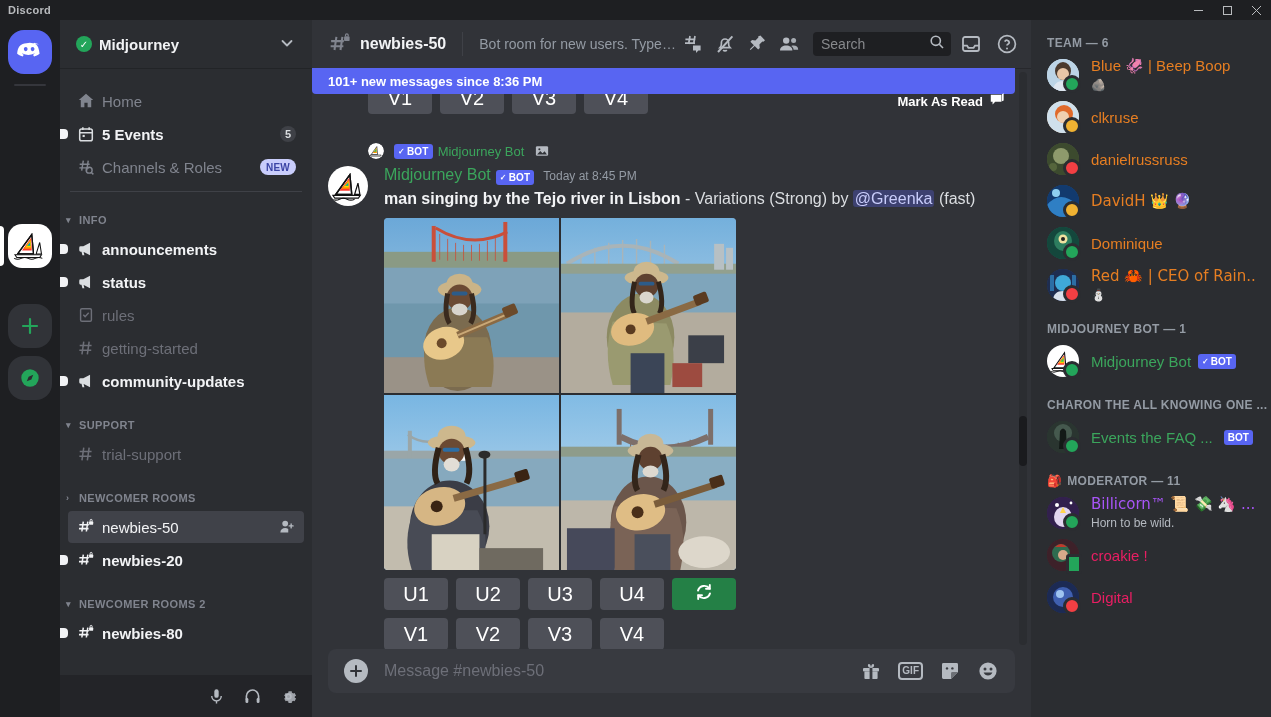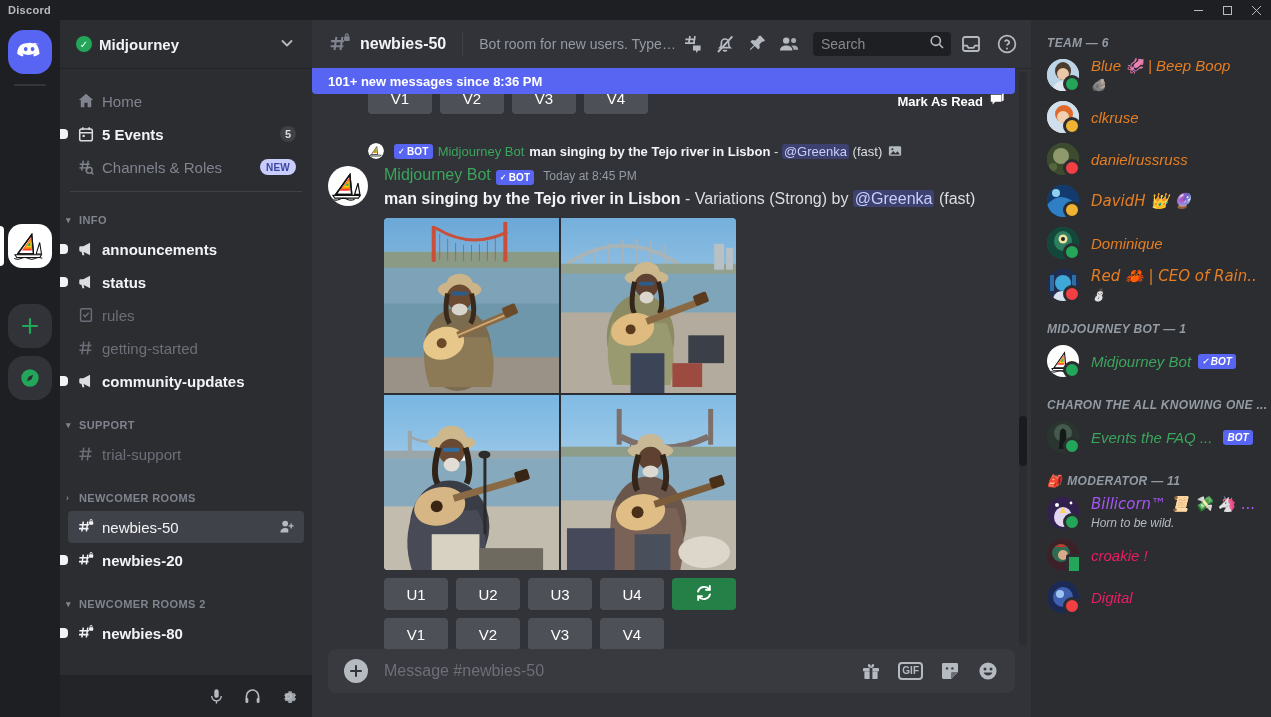--- a/index.html
+++ b/index.html
@@ -152,21 +152,21 @@
     position: absolute; top: 0; left: 0; right: 16px; height: 26px;
     background: #5865f2; color: #fff; display: flex; align-items: center;
     padding: 0 10px 0 16px; font-size: 13px; font-weight: bold; z-index: 10;
     border-radius: 0 0 4px 4px; cursor: pointer;
   }
   #new-banner .mark { margin-left: auto; display: flex; align-items: center; gap: 6px; font-size: 13px; margin-top: 40px; }
 
   .prev-btns { display: flex; gap: 8px; padding: 4px 0 0 56px; }
   .mj-btn {
     min-width: 64px; height: 32px; border-radius: 4px; background: #4e5058;
-    color: #fff; font-size: 15px; font-weight: 500; display: flex;
+    color: #fff; font-size: 20px; font-weight: 500; display: flex;
     align-items: center; justify-content: center; cursor: pointer; padding: 0 12px;
   }
   .mj-btn.refresh { background: #248046; }
 
   .reply-ctx {
     display: flex; align-items: center; height: 22px; margin-left: 56px;
     font-size: 13px; color: #b5bac1; position: relative; white-space: nowrap;
     overflow: hidden;
   }
   .reply-ctx .mini-av { width: 16px; height: 16px; border-radius: 50%; margin-right: 5px; overflow:hidden; flex:0 0 16px;}
@@ -225,21 +225,21 @@
     align-items: center; justify-content: center; flex: 0 0 auto;
   }
   .gif-badge {
     border: 2px solid #b5bac1; border-radius: 4px; color: #b5bac1;
     font-size: 10px; font-weight: bold; padding: 0 2px; line-height: 14px; height: 18px;
   }
 
   
   #members {
     width: 240px; flex: 0 0 240px; background: #2b2d31;
-    overflow: hidden; padding: 8px 0 0 0; font-style: italic;
+    overflow: hidden; padding: 8px 0 0 0;
   }
   .mgroup {
     color: #949ba4; font-size: 12px; font-weight: bold; letter-spacing: .3px;
     padding: 16px 8px 4px 16px; display: flex; align-items: center; gap: 5px;
     white-space: nowrap; overflow: hidden; text-overflow: ellipsis;
   }
   .mgroup:first-child { padding-top: 8px; }
   .member {
     display: flex; align-items: center; height: 42px; margin: 0 8px;
     padding: 0 8px; border-radius: 4px; cursor: pointer;
@@ -614,21 +614,20 @@
                 <path d="M12 22 L21.5 8 L22 22 Z" fill="#ff9500"></path>
                 <path d="M15 19 L20.8 11 L21 19 Z" fill="#34c759"></path>
                 <path d="M5 27 h28 l-2 3 H7 Z" fill="#fff" stroke="#111" stroke-width="1.4"></path>
               </svg>
             </span>
             <span class="bot-tag">
                 <span class="chk">✓</span>
                 <span>BOT</span>
               </span>
             <span class="rname">Midjourney Bot</span>
-            <span class="rtext"><b style="color:#f2f3f5">man singing by the Tejo river in Lisbon</b><span> - </span><span class="mention">@Greenka</span><span> (fast)</span></span>
             <span style="margin-left:6px;display:inline-flex;">
               <svg width="14" height="14" viewBox="0 0 16 16" fill="#b5bac1">
                   <rect x="1" y="2.5" width="14" height="11" rx="1.5"></rect>
                   <circle cx="5" cy="6" r="1.2" fill="#313338"></circle>
                   <path d="M2.4 12 L6 8 L8.6 10.6 L11 8.4 L13.6 12Z" fill="#313338"></path>
                 </svg>
             </span>
           </div>
 
           <div class="message">

